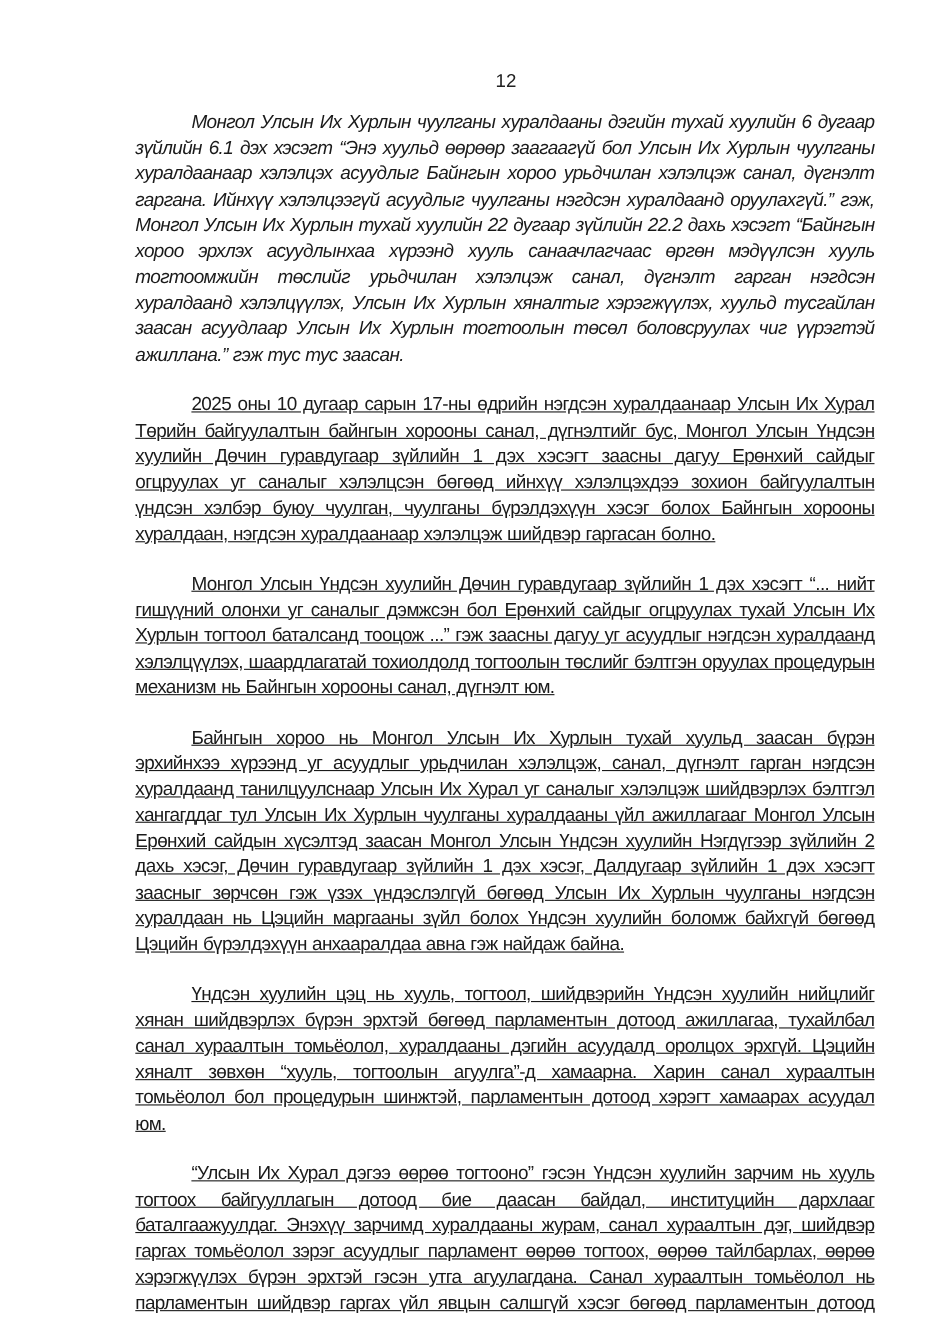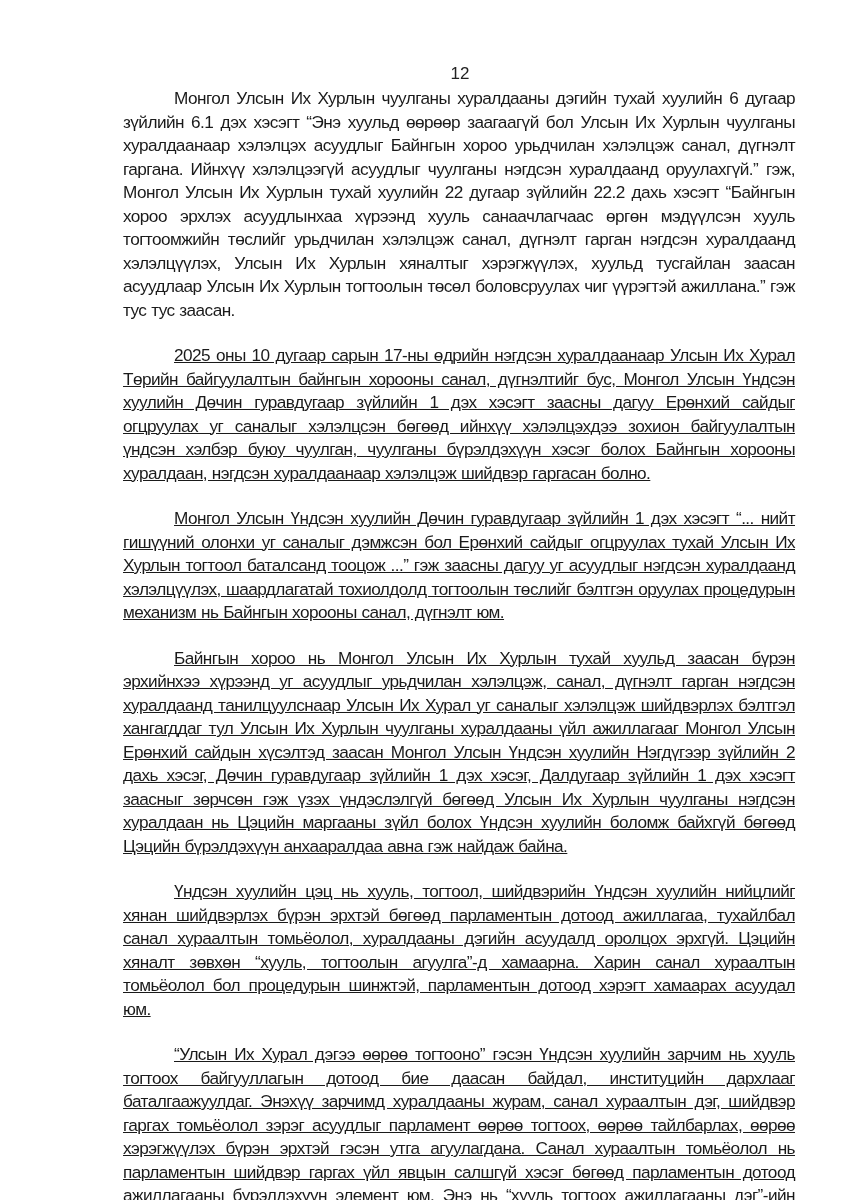--- a/index.html
+++ b/index.html
@@ -45,21 +45,21 @@
       line-height: 23.5px;
       text-align: justify;
       text-indent: 51px;
       letter-spacing: -0.55px;
       word-spacing: 0.5px;
     }
     .para + .para {
       margin-top: 22px;
       text-decoration: underline;
     }
-    .p1 { margin-top: 0; }
+    .p1 { margin-top: 12px; font-style: italic; }
   </style>
 </head>
 <body>
 
 <div class="page">
   <div class="page-number">12</div>
 
   <div class="body-text">
     <p class="para p1">Монгол Улсын Их Хурлын чуулганы хуралдааны дэгийн тухай хуулийн 6 дугаар зүйлийн 6.1 дэх хэсэгт “Энэ хуульд өөрөөр заагаагүй бол Улсын Их Хурлын чуулганы хуралдаанаар хэлэлцэх асуудлыг Байнгын хороо урьдчилан хэлэлцэж санал, дүгнэлт гаргана. Ийнхүү хэлэлцээгүй асуудлыг чуулганы нэгдсэн хуралдаанд оруулахгүй.” гэж, Монгол Улсын Их Хурлын тухай хуулийн 22 дугаар зүйлийн 22.2 дахь хэсэгт “Байнгын хороо эрхлэх асуудлынхаа хүрээнд хууль санаачлагчаас өргөн мэдүүлсэн хууль тогтоомжийн төслийг урьдчилан хэлэлцэж санал, дүгнэлт гарган нэгдсэн хуралдаанд хэлэлцүүлэх, Улсын Их Хурлын хяналтыг хэрэгжүүлэх, хуульд тусгайлан заасан асуудлаар Улсын Их Хурлын тогтоолын төсөл боловсруулах чиг үүрэгтэй ажиллана.” гэж тус тус заасан.</p>
     <p class="para">2025 оны 10 дугаар сарын 17-ны өдрийн нэгдсэн хуралдаанаар Улсын Их Хурал Төрийн байгуулалтын байнгын хорооны санал, дүгнэлтийг бус, Монгол Улсын Үндсэн хуулийн Дөчин гуравдугаар зүйлийн 1 дэх хэсэгт заасны дагуу Ерөнхий сайдыг огцруулах уг саналыг хэлэлцсэн бөгөөд ийнхүү хэлэлцэхдээ зохион байгуулалтын үндсэн хэлбэр буюу чуулган, чуулганы бүрэлдэхүүн хэсэг болох Байнгын хорооны хуралдаан, нэгдсэн хуралдаанаар хэлэлцэж шийдвэр гаргасан болно.</p>

